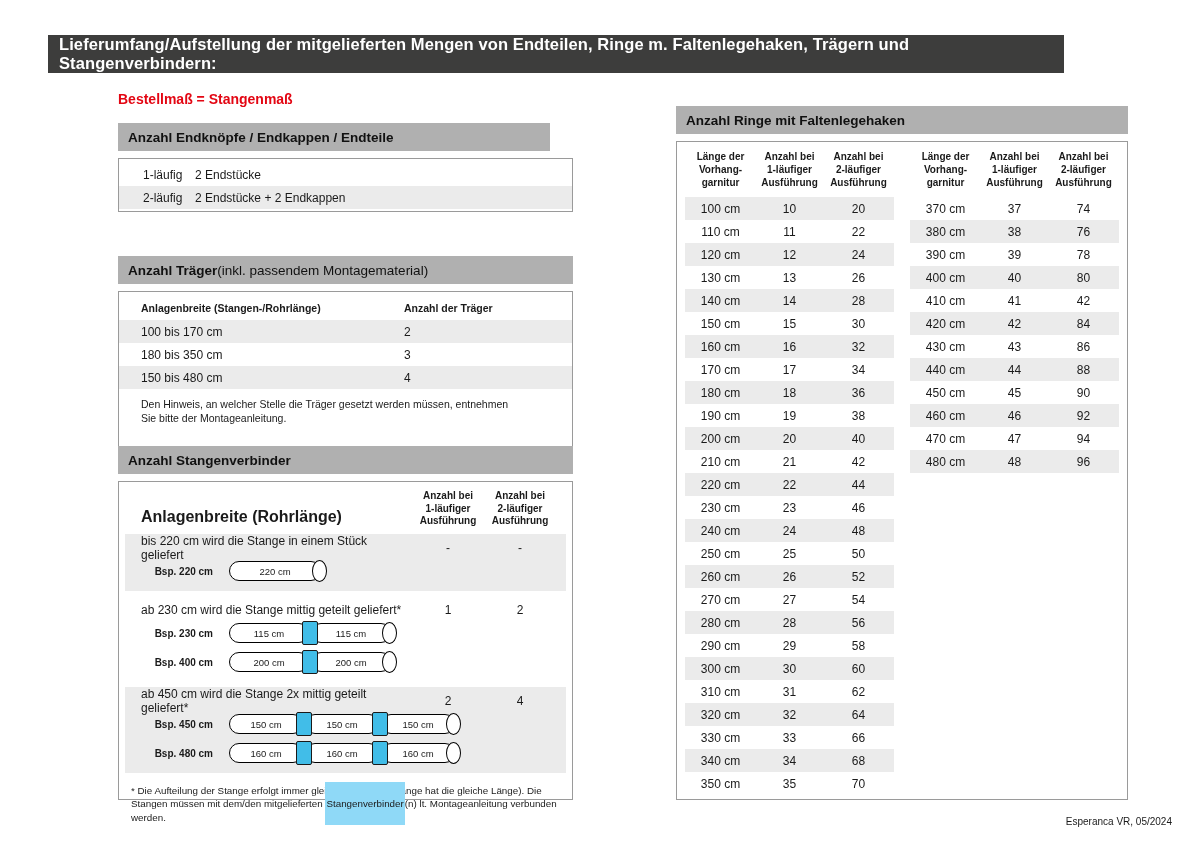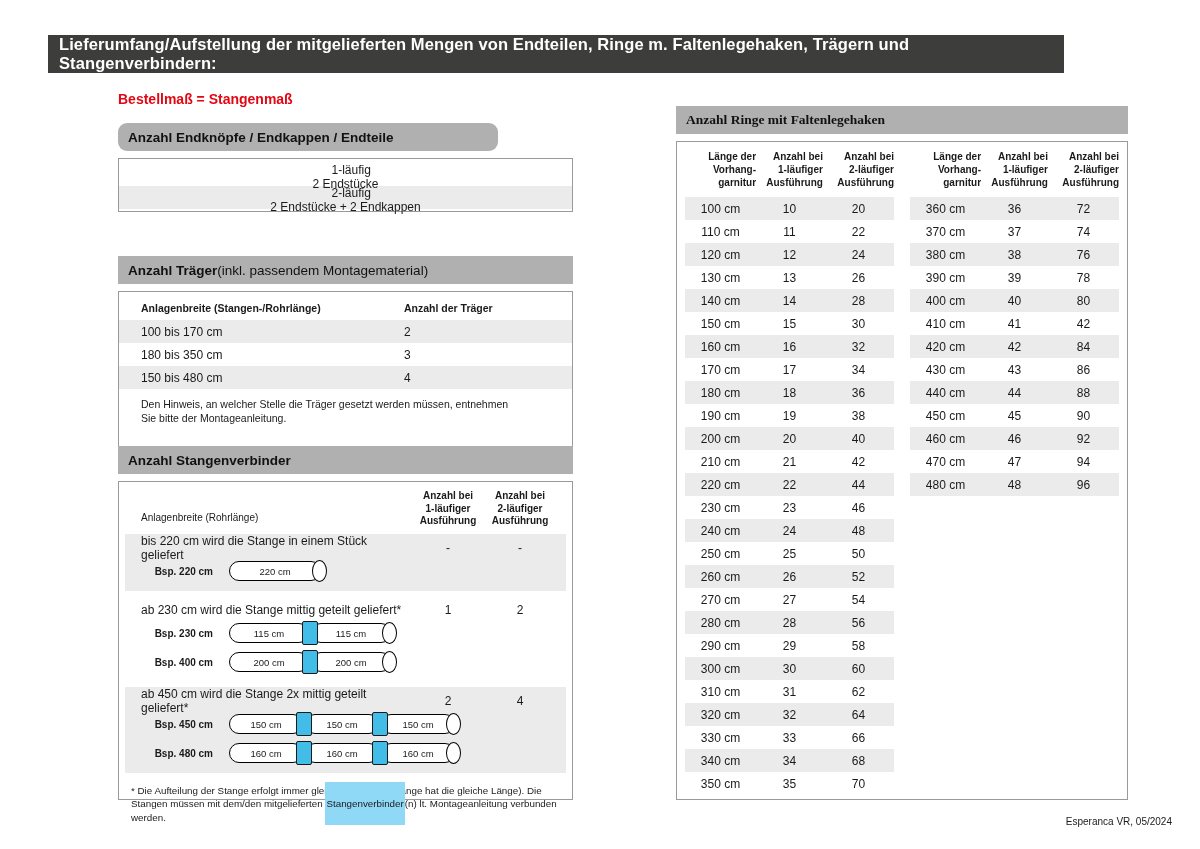--- a/index.html
+++ b/index.html
@@ -20,52 +20,52 @@
     color:var(--accent-red,#e30613); font-weight:bold; font-size:14px;
   }
 
   
   .sec-header {
     position:absolute; height:28px; background:var(--sec-header,#b0b0b0);
     display:flex; align-items:center; padding-left:10px;
     font-size:13.5px; color:#111;
   }
   .sec-header .b { font-weight:bold; }
-  .sh1 { left:118px; top:123px; width:380px;border-radius:9px; }
+  .sh1 { left:118px; top:123px; width:432px; }
   .sh2 { left:118px; top:256px; width:455px; }
   .sh3 { left:118px; top:446px; width:455px; }
-  .sh4 { left:676px; top:106px; width:452px;font-family:Liberation Serif, serif; }
+  .sh4 { left:676px; top:106px; width:452px; }
 
   .box { position:absolute; border:1px solid #9a9a9a; background:#fff; }
   .box1 { left:118px; top:158px; width:455px; height:54px; padding:4px 0; }
   .box2 { left:118px; top:291px; width:455px; height:166px; padding-top:6px; }
   .box3 { left:118px; top:481px; width:455px; height:319px; padding-top:8px; }
   .box4 { left:676px; top:141px; width:452px; height:659px; display:flex; }
 
   
-  .end-row { display:flex; align-items:center; height:23px; font-size:12px;flex-direction:column; }
+  .end-row { display:flex; align-items:center; height:23px; font-size:12px; }
   .end-row.alt { background:var(--row-alt,#ebebeb); }
   .end-type { width:76px; padding-left:24px; }
   .end-val { flex:1; }
 
   
   .t-head { display:flex; font-size:10.5px; font-weight:bold; padding:4px 0 6px 0; }
   .t-range { flex:1; padding-left:22px; }
   .t-count { width:203px; padding-left:35px; }
   .t-row { display:flex; align-items:center; height:23px; font-size:12px; }
   .t-row.alt { background:var(--row-alt,#ebebeb); }
   .t-note { font-size:10.5px; line-height:1.3; padding:9px 30px 0 22px; max-width:430px; }
 
   
   .vrow { display:flex; align-items:center; }
   .vdesc { flex:1; padding-left:16px; font-size:12px; }
   .vcount { width:72px; text-align:center; font-size:12px; }
   .vcount:last-of-type { margin-right:10px; }
   .vhead { margin:0 6px 6px 6px; }
-  .vhead .vdesc { font-size:10px; font-weight:normal;margin-top:17px; }
+  .vhead .vdesc { font-size:16px; font-weight:bold;margin-top:17px; }
   .vhead .vcount { font-size:10px; font-weight:bold; white-space:pre-line; line-height:1.25; }
   .vsec { margin:0 6px 5px 6px; padding:5px 0 5px 0; }
   .vsec.shaded { background:var(--row-alt,#ebebeb); }
   .vsec .vrow { height:18px; }
   .rodrow { display:flex; align-items:center; height:29px; }
   .rodlabel { width:88px; text-align:right; font-weight:bold; font-size:10px; margin-right:16px; flex:0 0 auto; }
   .rod { display:flex; align-items:center; }
   .seg {
     height:20px; border:1.5px solid #000; border-radius:10px; background:#fff;
     display:flex; align-items:center; justify-content:center;
@@ -81,21 +81,21 @@
     background:#fff; margin-left:-9px; position:relative; z-index:3; flex:0 0 auto;
   }
   .vfoot { font-size:9.8px; line-height:1.4; padding:6px 14px 0 12px; }
   .hl { background:var(--highlight-blue,#8fd9f7); padding:16px 1px; }
 
   
   .half { width:50%; padding:8px 8px 0 8px; }
   .ringtable { width:100%; border-collapse:collapse; table-layout:fixed; }
   .ringtable th {
     font-size:10px; font-weight:bold; white-space:pre-line; line-height:1.3;
-    vertical-align:bottom; padding-bottom:8px; text-align:right;
+    vertical-align:bottom; padding-bottom:8px; text-align:center;
   }
   .ringtable td { height:23px; text-align:center; font-size:12px; }
   .ringtable tr.alt { background:var(--row-alt,#ebebeb); }
 
   .footer {
     position:absolute; right:28px; top:816px; font-size:10px; color:#1a1a1a;
   }
 </style>
 </head>
 <body>
@@ -406,25 +406,20 @@
 garnitur</th>
             <th>Anzahl bei
 1-läufiger
 Ausführung</th>
             <th>Anzahl bei
 2-läufiger
 Ausführung</th>
           </tr>
         </thead>
         <tbody id="ring-body-right">
-            <tr class="alt">
-              <td>360 cm</td>
-              <td>36</td>
-              <td>72</td>
-            </tr>
             <tr>
               <td>370 cm</td>
               <td>37</td>
               <td>74</td>
             </tr>
             <tr class="alt">
               <td>380 cm</td>
               <td>38</td>
               <td>76</td>
             </tr>

